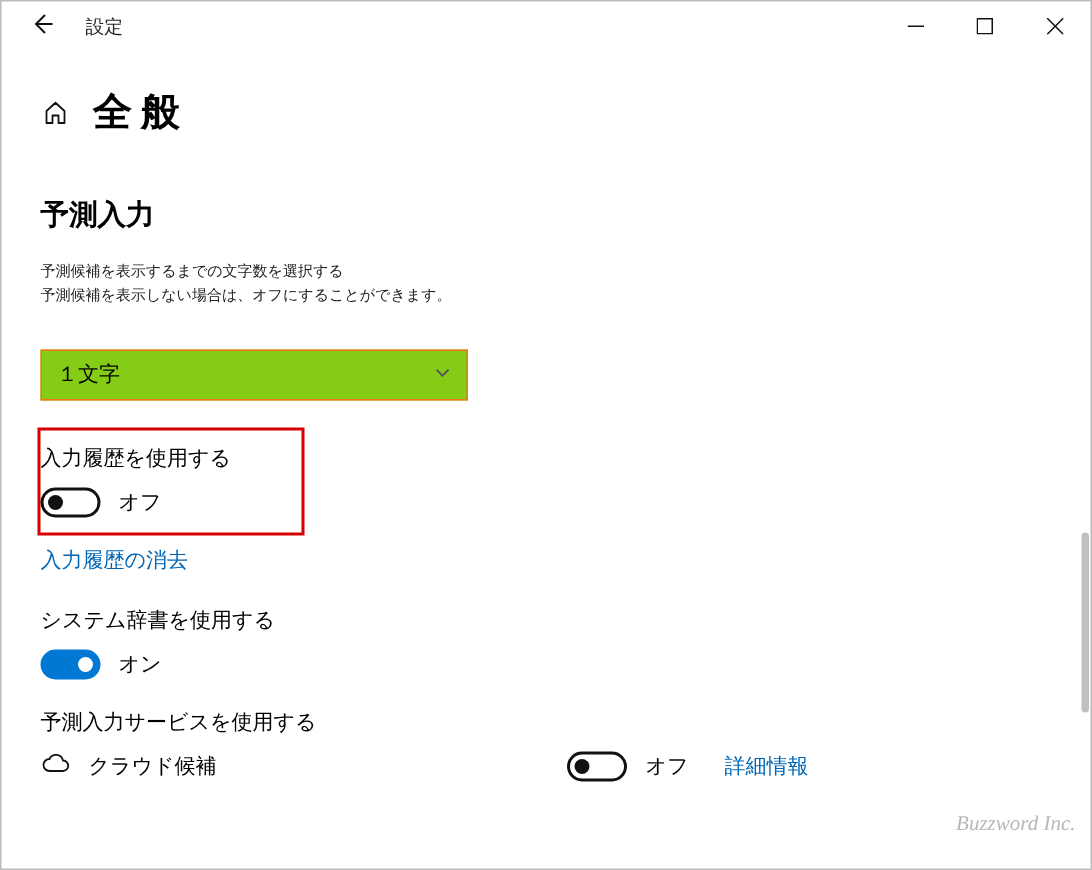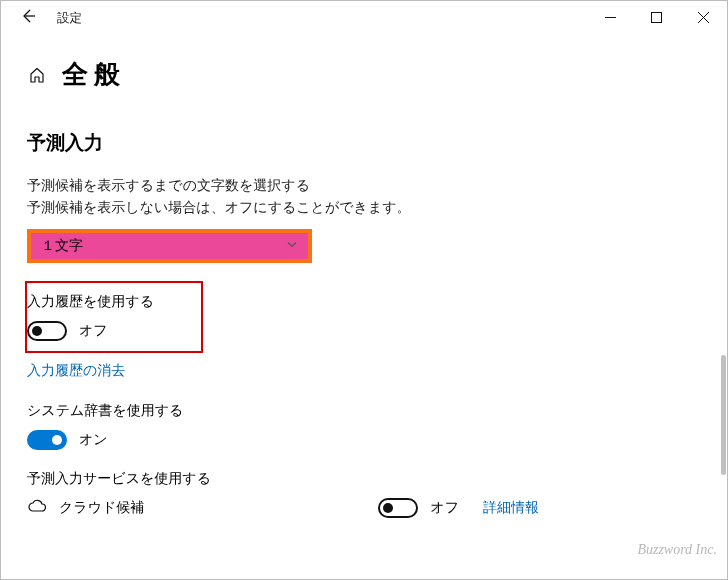--- a/index.html
+++ b/index.html
@@ -9,22 +9,22 @@
     .back-btn { width:30px; height:30px; display:flex; align-items:center; justify-content:center; font-size:16px; color:#111; }
     .title-text { margin-left:14px; font-size:12.5px; color:#222; }
     .tb-right { margin-left:auto; display:flex; }
     .tb-btn { width:46px; height:34px; display:flex; align-items:center; justify-content:center; font-size:13px; color:#111; }
     .tb-btn.close { width:48px; }
     .content { padding:12px 26px 0 26px; position:relative; height:calc(100% - 34px); }
     .heading-row { display:flex; align-items:center; gap:16px; margin-top:10px; margin-bottom:38px; }
     .home-ic { width:19px; height:19px; display:flex; align-items:center; justify-content:center; color:#111; }
     .heading { font-size:26px; font-weight:600; letter-spacing:6px; }
     .section-title { font-size:19px; font-weight:600; margin-bottom:18px; }
-    .desc { font-size:14px; line-height:1.6; color:#222; margin-bottom:10px; }
-    .select { width:285px; height:34px; border:4px solid #f97316; display:flex; align-items:center; padding:0 10px; font-size:14px; position:relative; background:#ec4899; margin-bottom:18px; }
+    .desc { font-size:10px; line-height:1.6; color:#222; margin-bottom:27px; }
+    .select { width:285px; height:34px; border:1px solid #f97316; display:flex; align-items:center; padding:0 10px; font-size:14px; position:relative; background:#84cc16; margin-bottom:18px; }
     .select .chev { position:absolute; right:10px; top:50%; transform:translateY(-50%); font-size:12px; color:#555; }
     .highlight { border:2px solid #d40000; padding:10px 10px 10px 0; margin-left:-2px; width:178px; margin-bottom:8px; }
     .highlight-inner { padding-left:0; }
     .opt-title { font-size:14px; margin-bottom:10px; }
     .toggle-row { display:flex; align-items:center; gap:12px; }
     .toggle { width:40px; height:20px; border:2px solid #111; border-radius:20px; position:relative; background:#fff; }
     .toggle .knob { position:absolute; width:10px; height:10px; border-radius:50%; background:#111; top:50%; transform:translateY(-50%); left:3px; }
     .toggle.on { background:#0078d4; border-color:#0078d4; }
     .toggle.on .knob { background:#fff; left:auto; right:3px; }
     .toggle-label { font-size:14px; }

